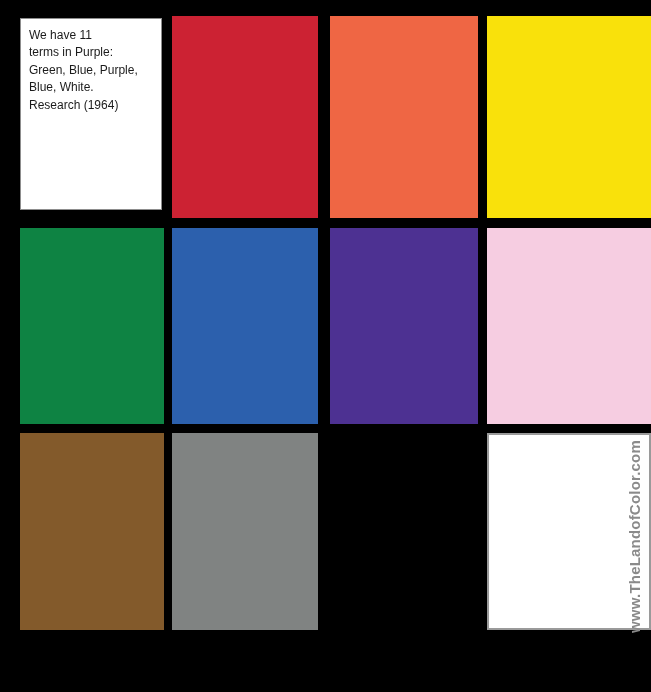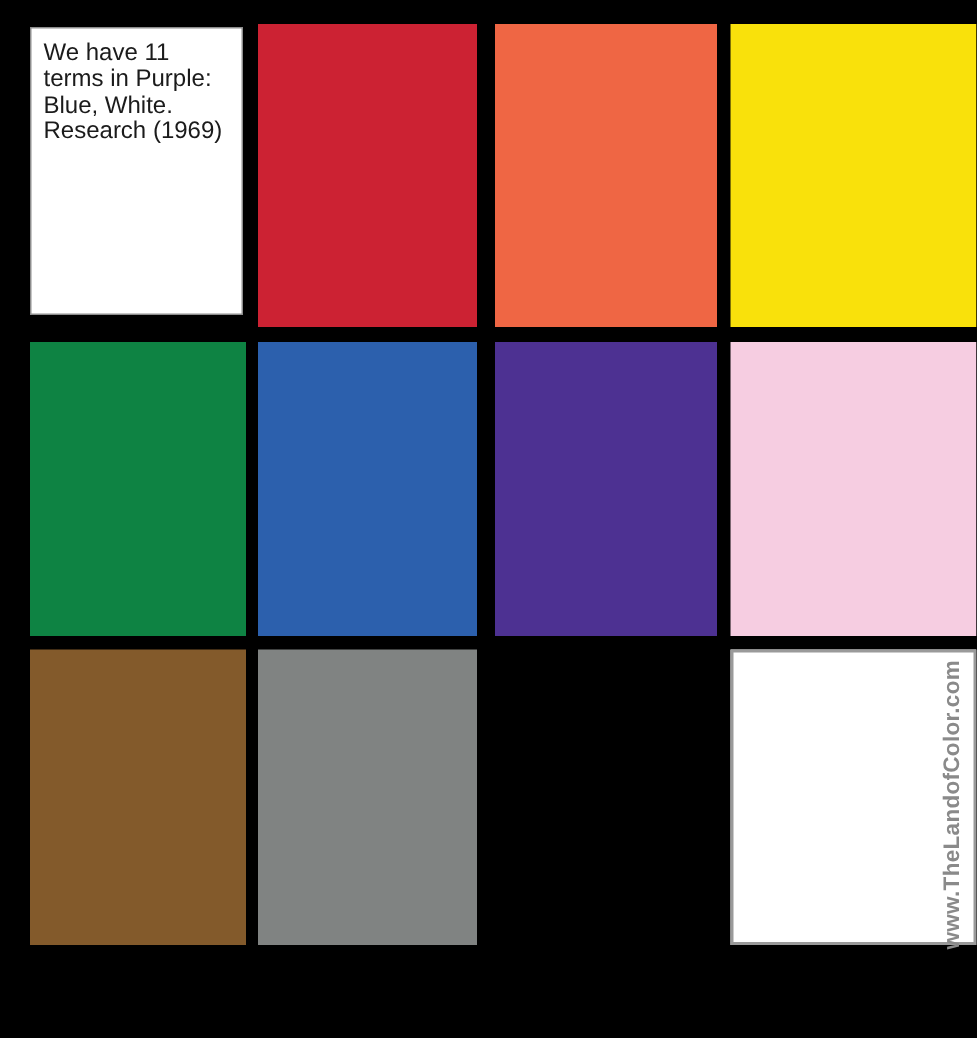--- a/index.html
+++ b/index.html
@@ -48,21 +48,21 @@
     position: absolute;
     left: 20px;
     top: 18px;
     width: 142px;
     height: 192px;
     box-sizing: border-box;
     background: #ffffff;
     border: 1px solid #8d8d8d;
     padding: 8px 7px 6px 8px;
     color: #1b1b1b;
-    font-size: 16px;
+    font-size: 12px;
     line-height: 17.4px;
     font-family: "Liberation Sans", sans-serif;
     overflow: hidden;
   }
   #info-box p {
     margin: 0;
   }
 
   
   #watermark {
@@ -102,18 +102,19 @@
       <div class="swatch row-2 col-2" aria-label="Black" style="background: rgb(0, 0, 0);"></div>
       <div class="swatch row-2 col-3 outlined" aria-label="White" style="background: rgb(255, 255, 255);">
         <div id="watermark" style="color: rgb(138, 138, 138);">www.TheLandofColor.com</div>
       </div>
     </div>
 
   <div id="info-box">
     <div id="info-box-text">
         <p>We have 11</p>
         <p>terms in Purple:</p>
+        <p>Green, Blue, Purple,</p>
         <p>Blue, White.</p>
-        <p>Research (1969)</p>
+        <p>Research (1964)</p>
       </div>
   </div>
 
 </div>
 
 </body></html>

